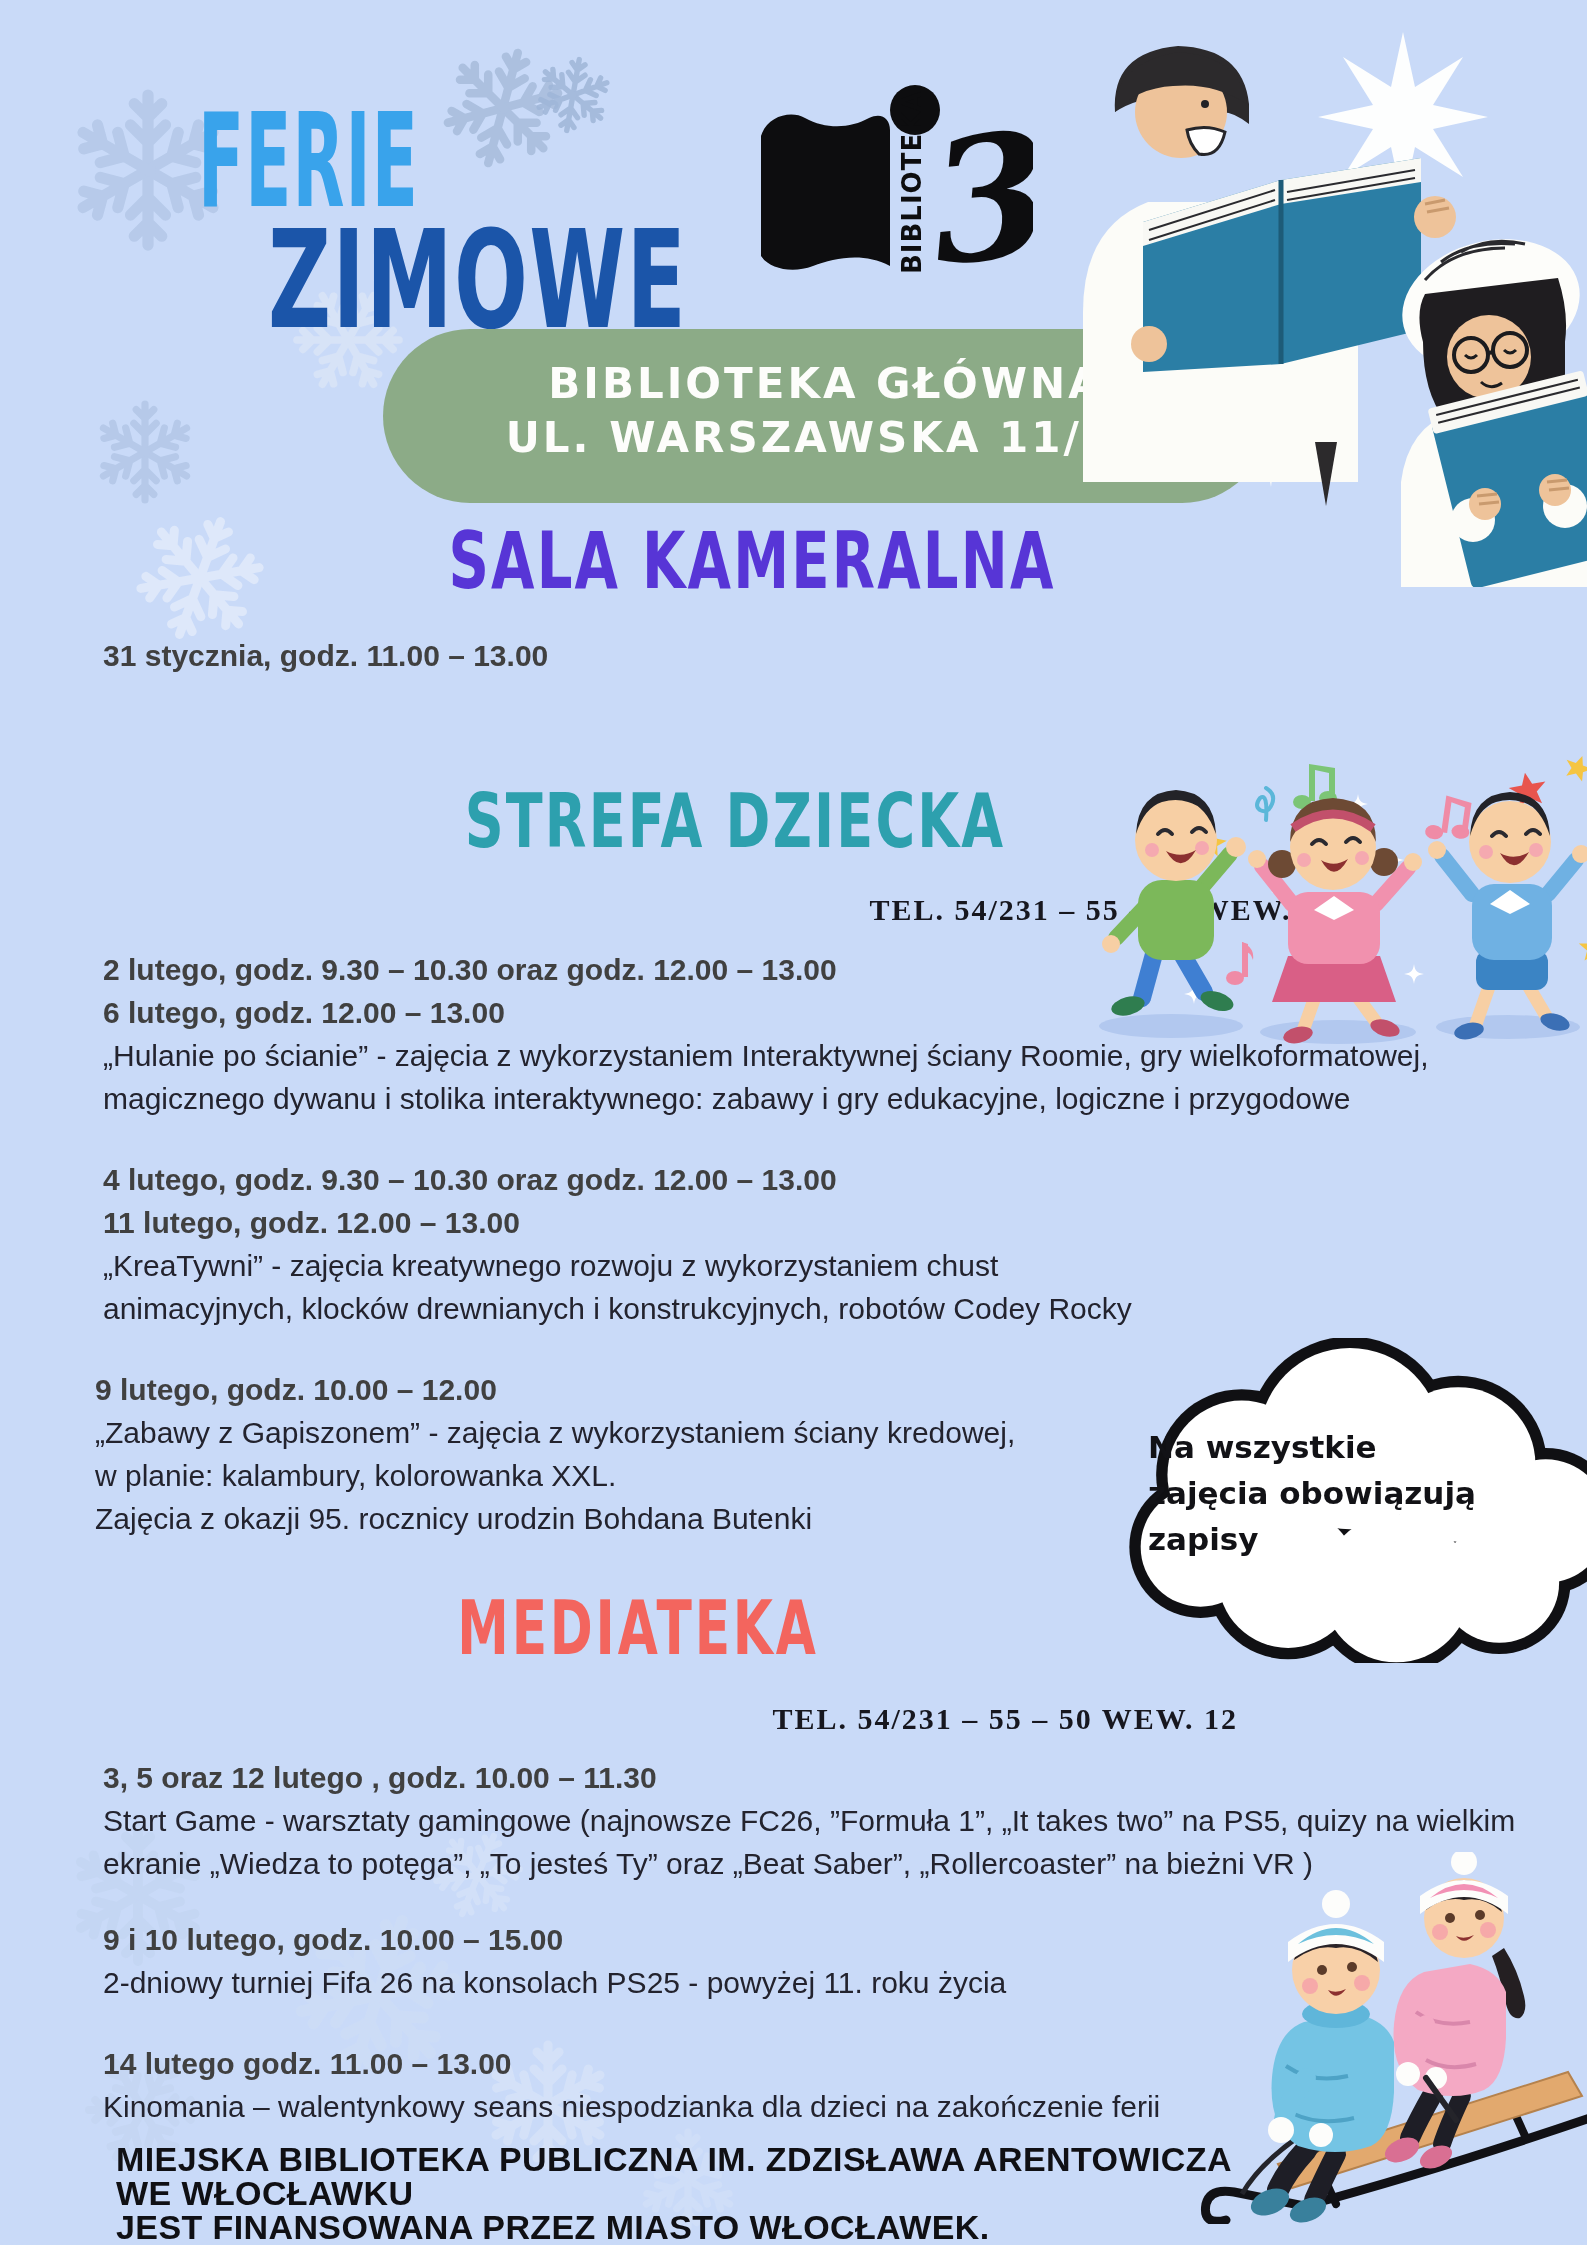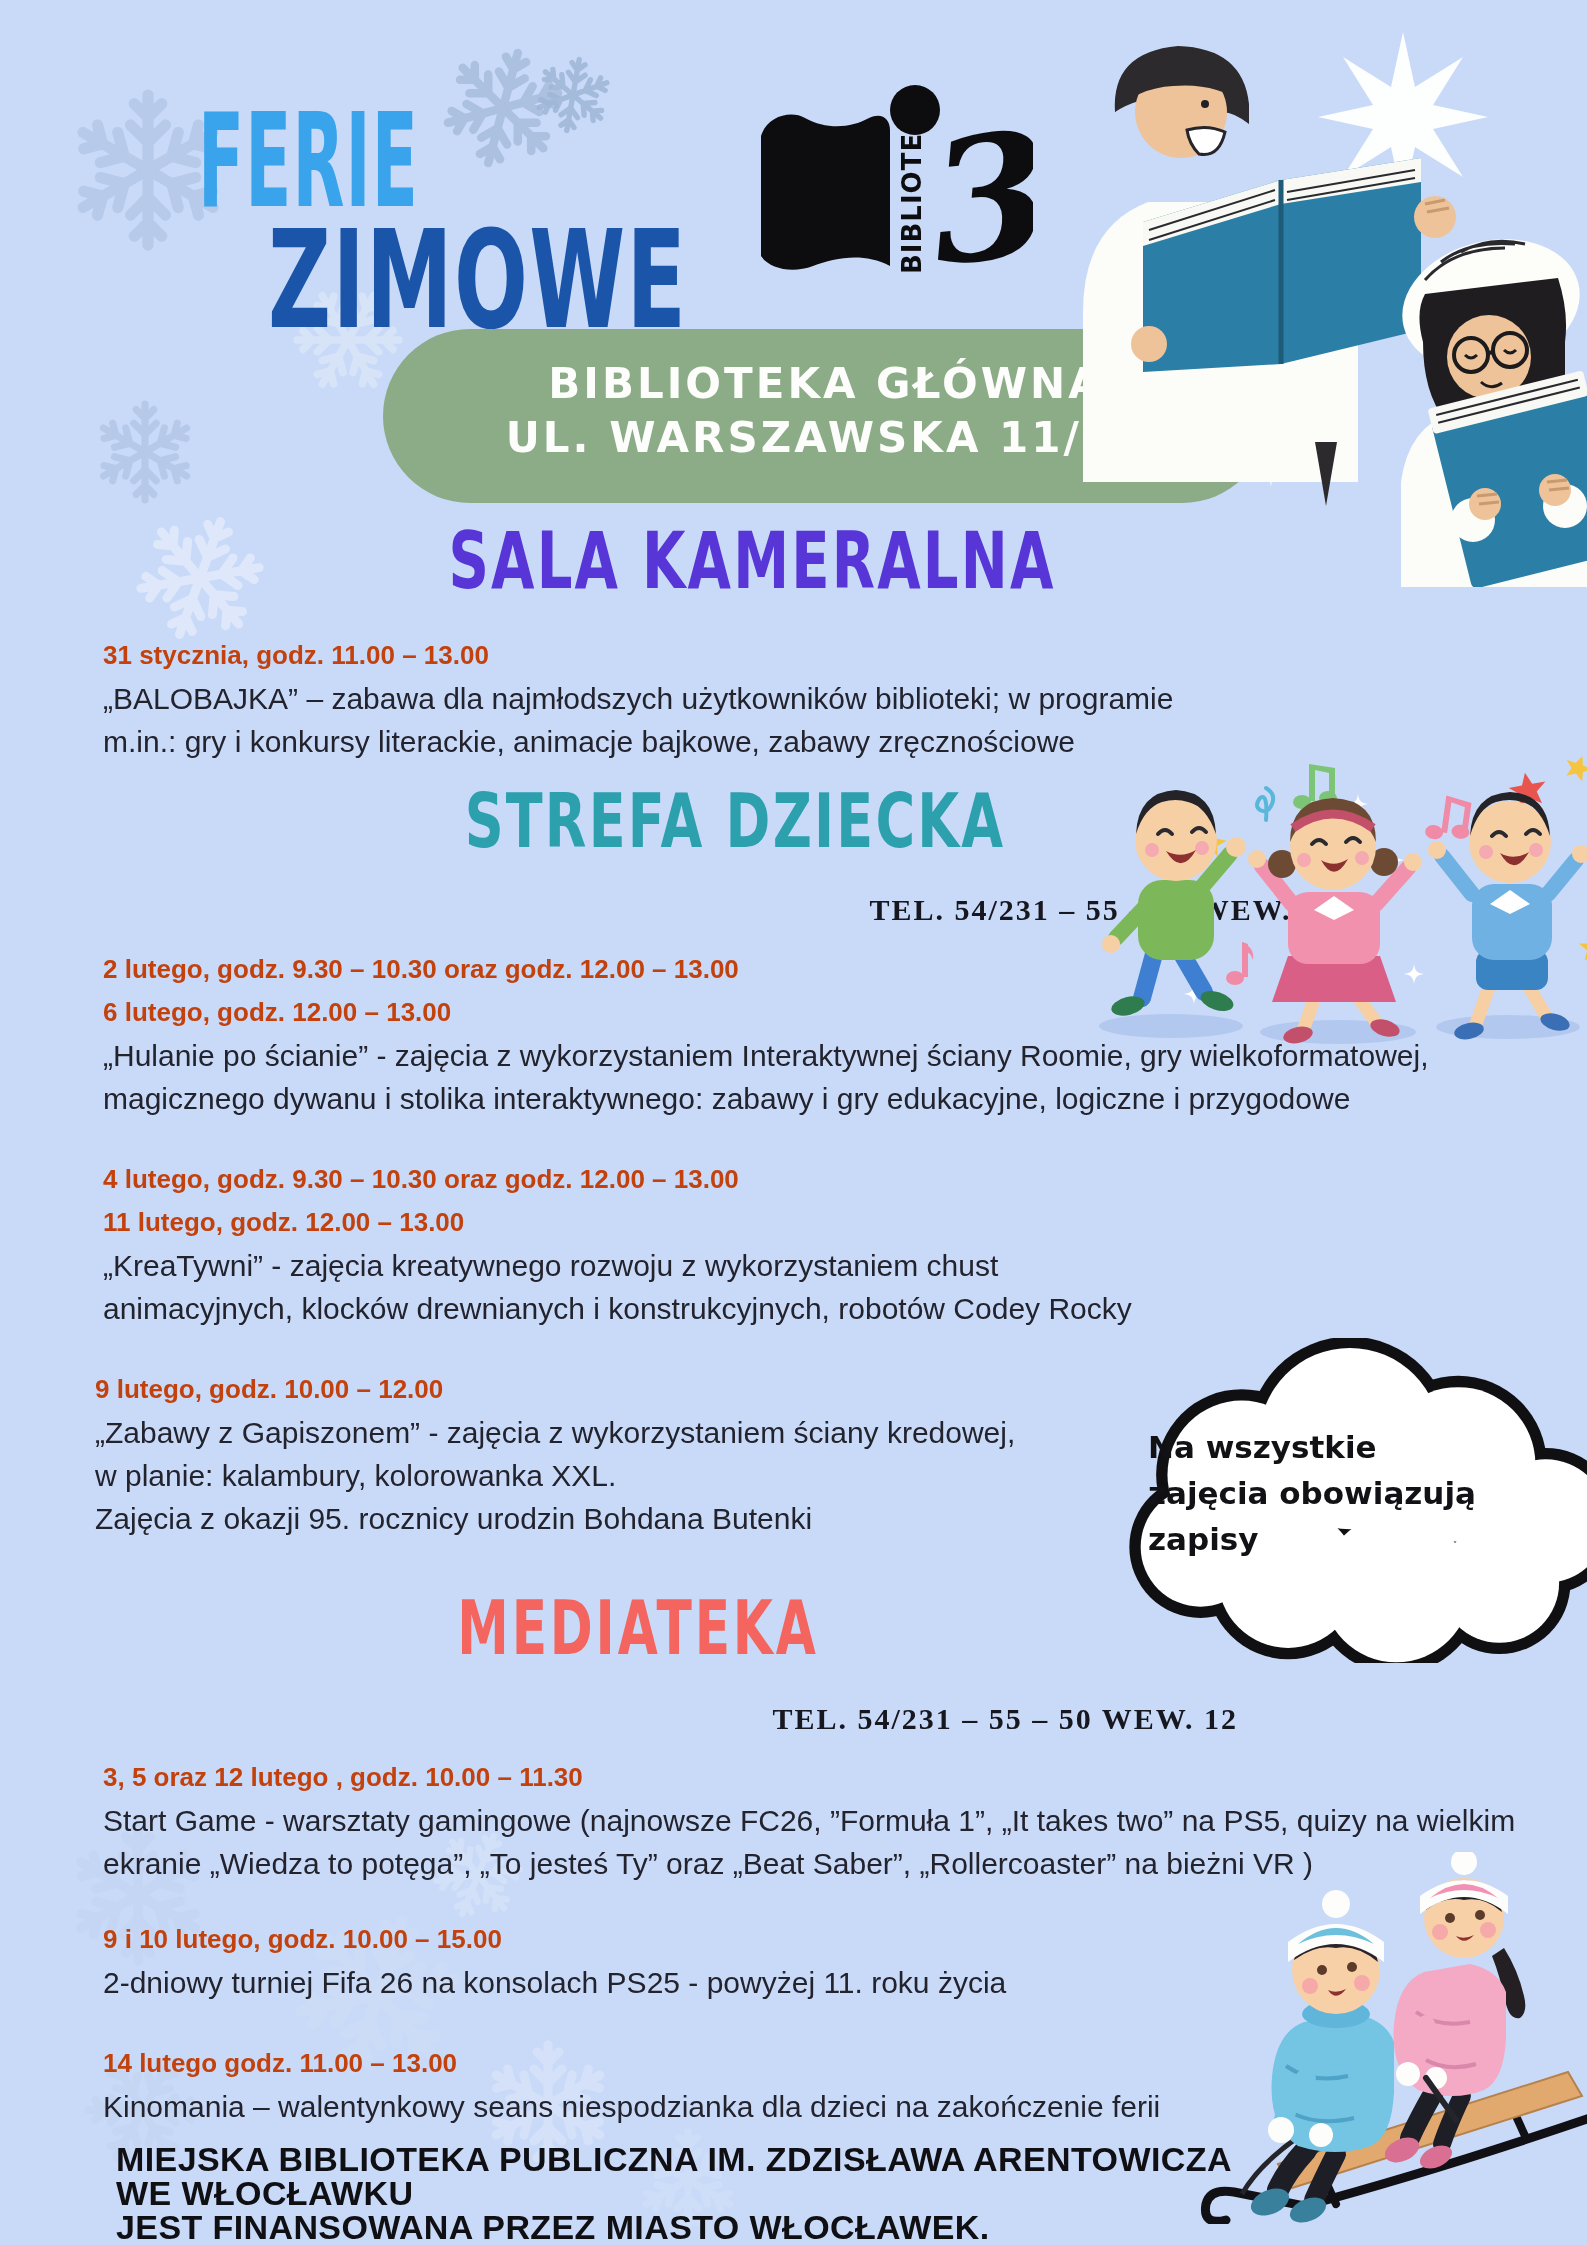--- a/index.html
+++ b/index.html
@@ -26,21 +26,21 @@
   
   .script-heading{font-family:"DejaVu Sans",sans-serif;font-weight:bold;text-align:center;white-space:nowrap;}
   .h-sala{left:104px;top:516px;width:1200px;font-size:78px;color:#5735d6;transform:scaleX(0.72);letter-spacing:3px;}
   .h-strefa{left:87px;top:778px;width:1200px;font-size:74px;color:#2da0ae;transform:scaleX(0.73);letter-spacing:3px;}
   .h-mediateka{left:-10px;top:1585px;width:1200px;font-size:74px;color:#f3655e;transform:scaleX(0.70);letter-spacing:4px;}
   .tel-line{font-family:Liberation Serif, serif;font-weight:bold;font-size:30px;color:#17171f;text-align:right;letter-spacing:2px;white-space:nowrap;}
   .tel-13{left:87px;top:893px;width:1200px;}
   .tel-12{left:-10px;top:1702px;width:1200px;}
 
   
-  .event-dates{font-weight:bold;font-size:26px;line-height:43px;color:#c2410c;white-space:pre-line;}
+  .event-dates{font-weight:bold;font-size:30px;line-height:43px;color:#404040;white-space:pre-line;}
   .event-desc{font-size:30px;line-height:43px;color:#23232e;white-space:pre-line;}
 
   
   .cloud-text{font-family:"DejaVu Sans",sans-serif;font-weight:bold;font-size:31px;line-height:46px;color:#121216;text-align:left;white-space:pre-line;}
 
   
   .footer-text{font-family:"Liberation Sans",sans-serif;font-weight:bold;font-size:34px;line-height:34px;color:#101014;letter-spacing:0.4px;white-space:pre-line;}
 </style>
 </head>
 <body>
@@ -139,22 +139,20 @@
       <circle cx="432" cy="492" r="16" fill="#eec39a"></circle>
       <circle cx="502" cy="478" r="16" fill="#eec39a"></circle>
       <path d="M424,484 L444,482 M426,492 L446,490" stroke="#c99a6e" stroke-width="3"></path>
       <path d="M494,470 L514,468 M496,478 L516,476" stroke="#c99a6e" stroke-width="3"></path>
     </g>
   </svg>
 
   <div class="abs script-heading h-sala">SALA KAMERALNA</div>
   <div class="abs" style="left:55px;top:634px;width:1180px;">
     <div class="event-dates">31 stycznia, godz. 11.00 – 13.00</div>
-    <div class="event-desc">„BALOBAJKA” – zabawa dla najmłodszych użytkowników biblioteki; w programie
-m.in.: gry i konkursy literackie, animacje bajkowe, zabawy zręcznościowe</div>
   </div>
 
   <div class="abs script-heading h-strefa">STREFA DZIECKA</div>
   <div class="abs tel-line tel-13">TEL. 54/231 – 55 – 50 WEW. 13</div>
 
   <svg class="abs" style="left:1028px;top:742px;" width="560" height="302" viewBox="0 0 560 302">
     <defs>
       <path id="star5" d="M0,-16 L4.7,-4.9 L16.9,-4.9 L7.6,2.8 L10.5,14 L0,7.4 L-10.5,14 L-7.6,2.8 L-16.9,-4.9 L-4.7,-4.9 Z"></path>
       <path id="spark" d="M0,-10 C1,-3 3,-1 10,0 C3,1 1,3 0,10 C-1,3 -3,1 -10,0 C-3,-1 -1,-3 0,-10 Z"></path>
     </defs>

